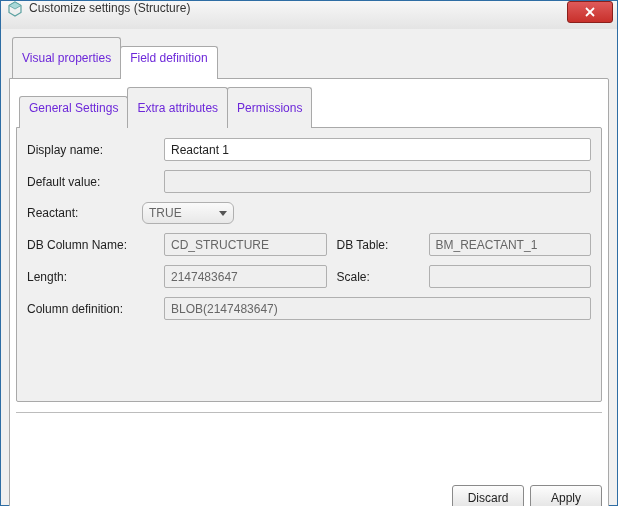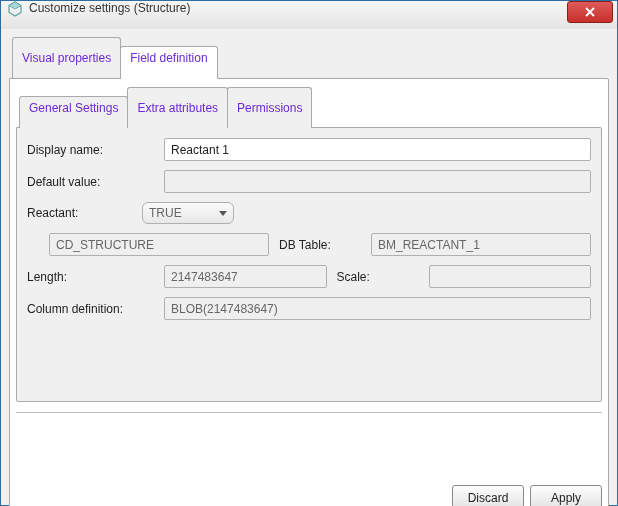--- a/index.html
+++ b/index.html
@@ -274,20 +274,21 @@
 
             <div class="row">
               <div class="lbl">Reactant:</div>
               <div class="combo">
                 <span>TRUE</span>
                 <span class="arrow"></span>
               </div>
             </div>
 
             <div class="row">
+              <div class="lbl">DB Column Name:</div>
               <div class="field" style="flex:1.6">
                 <input class="text ro" type="text" readonly="" value="CD_STRUCTURE" style="">
               </div>
               <div class="lbl sec">DB Table:</div>
               <div class="field" style="flex:1.6">
                 <input class="text ro" type="text" readonly="" value="BM_REACTANT_1" style="">
               </div>
             </div>
 
             <div class="row">

